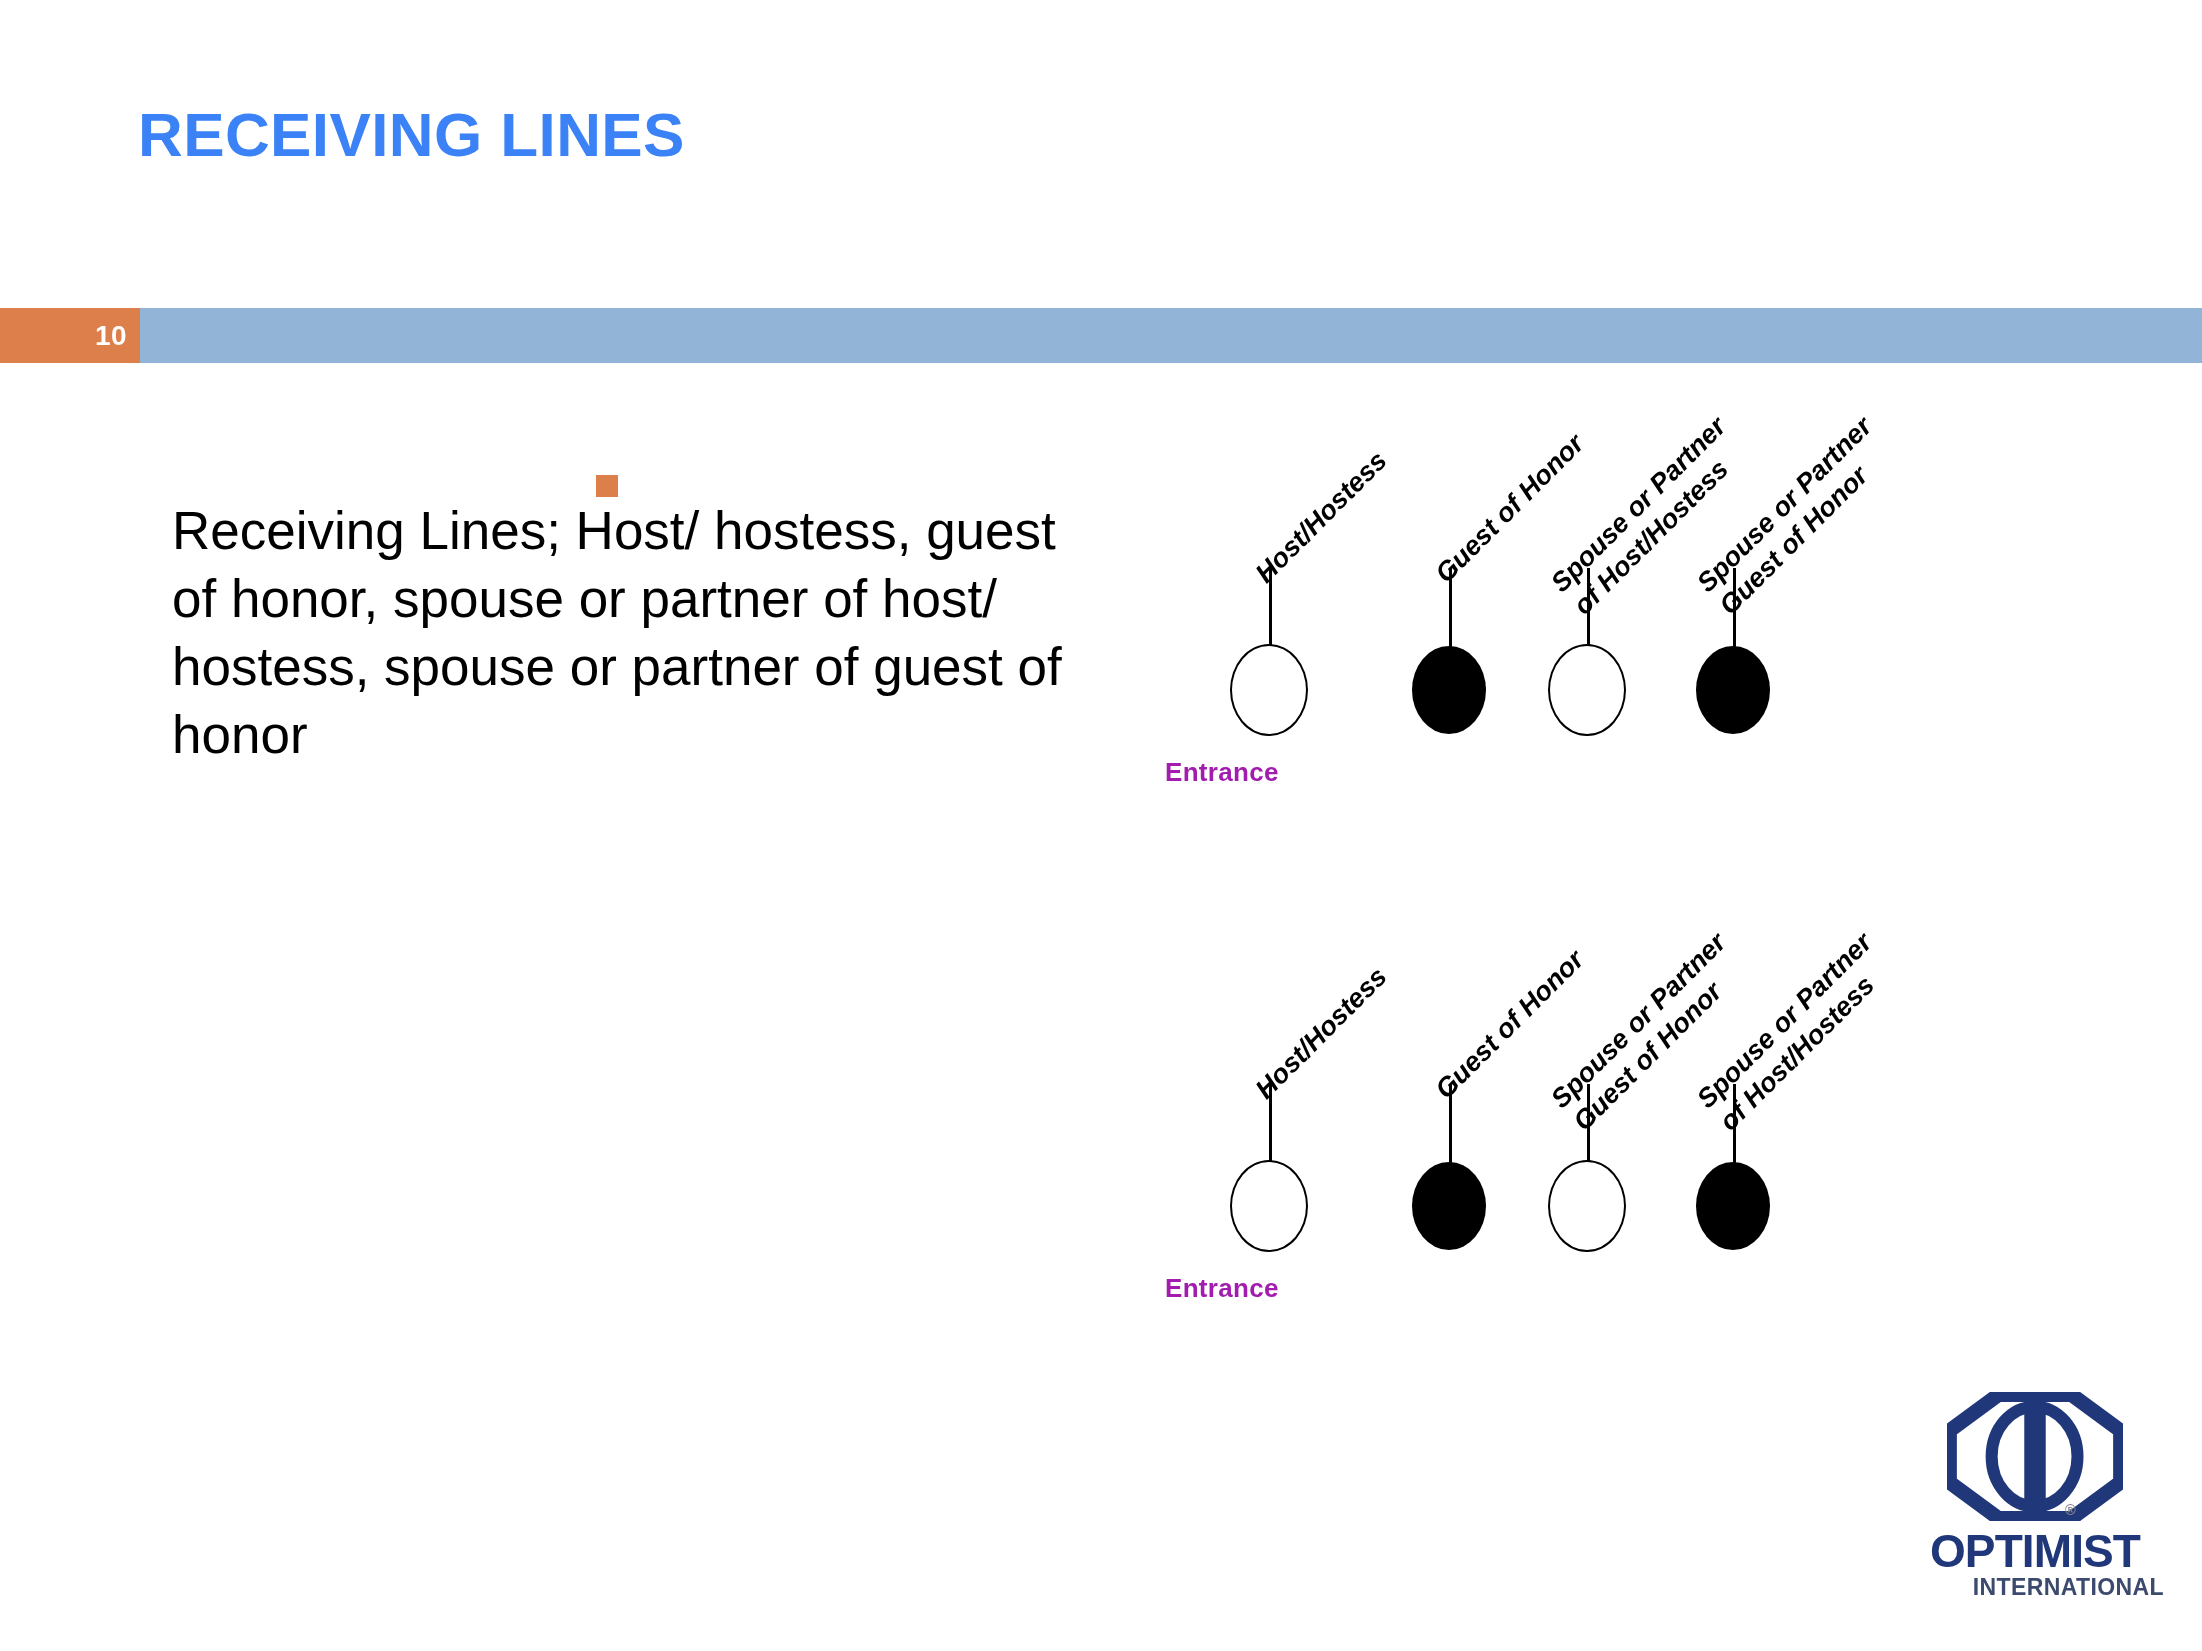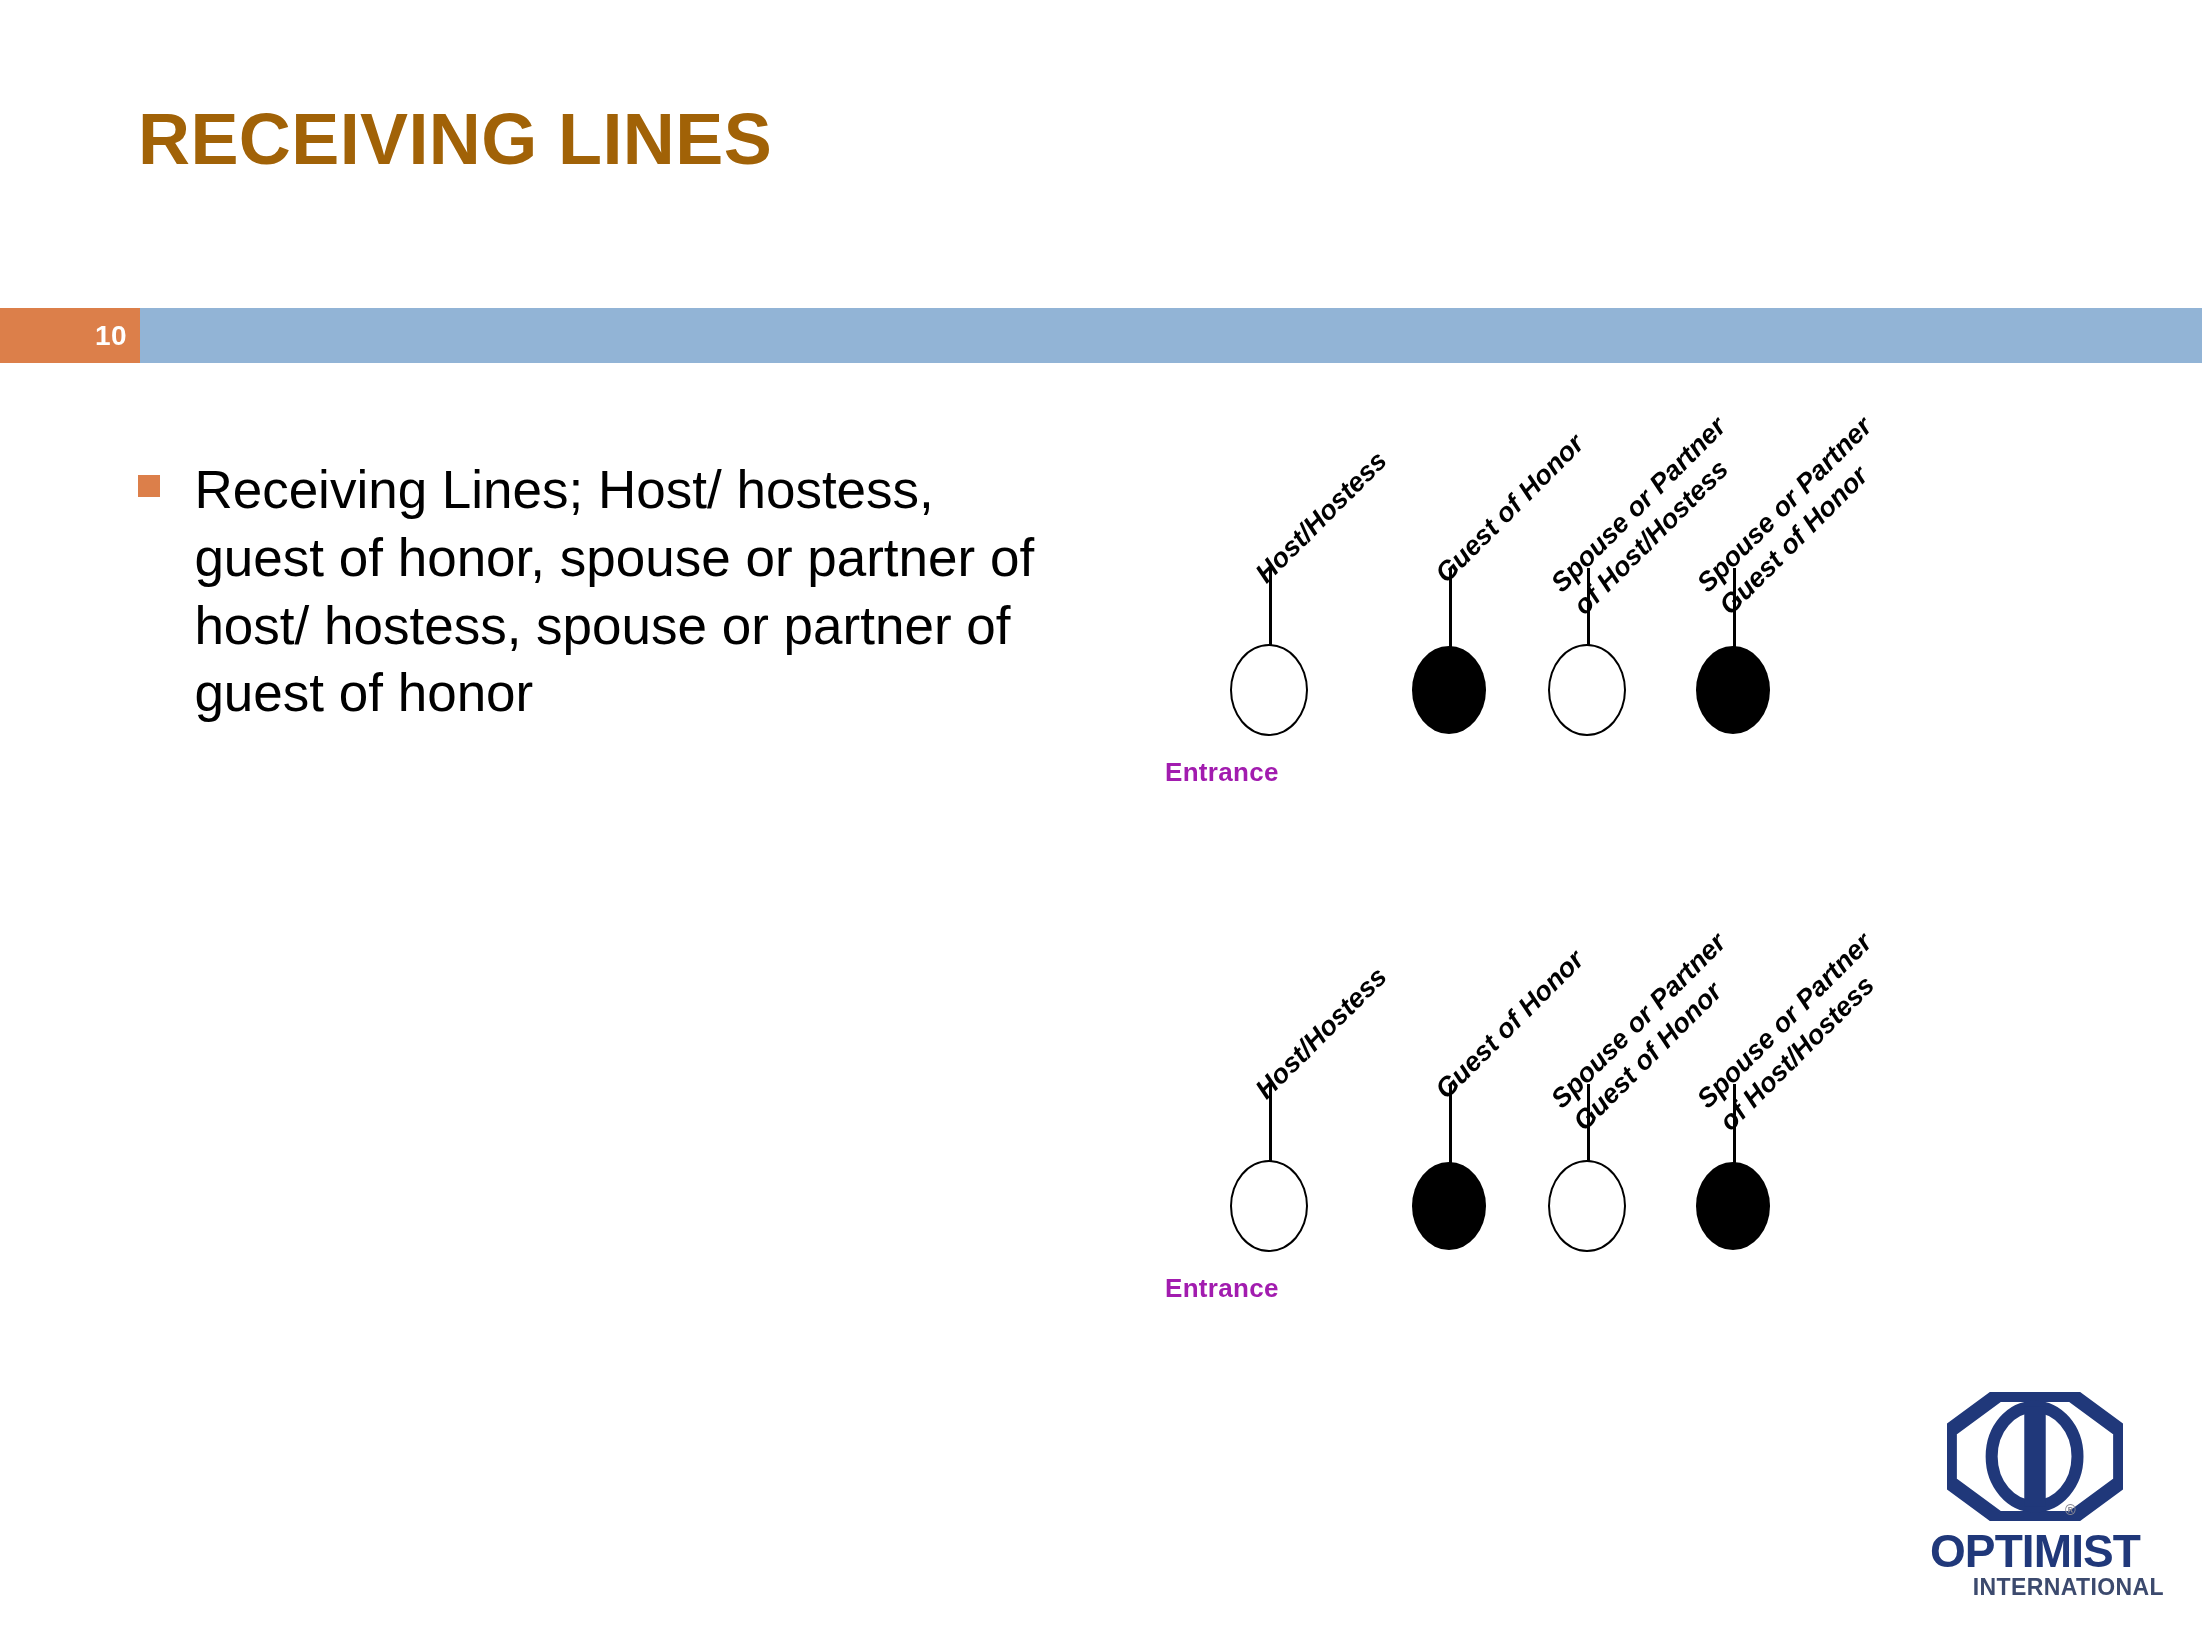--- a/index.html
+++ b/index.html
@@ -20,25 +20,25 @@
     position: absolute;
     inset: 0;
     background: #ffffff;
   }
 
   
   .slide-title {
     position: absolute;
     left: 138px;
     top: 102px;
-    font-size: 72px;
+    font-size: 62px;
     line-height: 1.05;
     font-weight: bold;
     letter-spacing: 0.4px;
-    color: #a16207;
+    color: #3b82f6;
     white-space: nowrap;
   }
 
   
   .page-badge {
     position: absolute;
     left: 0px;
     top: 308px;
     width: 128px;
     height: 55px;
@@ -61,21 +61,22 @@
     background: #92b4d6;
   }
 
   
   .bullet-row {
     position: absolute;
     left: 138px;
     top: 456px;
     width: 938px;
     display: flex;
-    align-items: flex-start;
+    align-items: center;
+    flex-direction: column;
   }
   .bullet-marker {
     width: 22.4px;
     height: 22.4px;
     background: #dc7f4a;
     flex: 0 0 auto;
     margin-top: 19px;
   }
   .bullet-text {
     margin-left: 34px;

